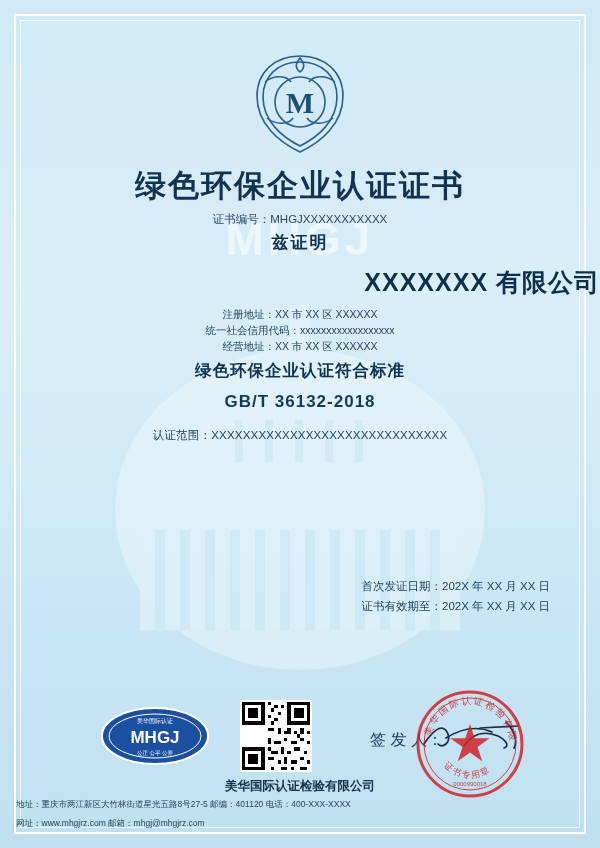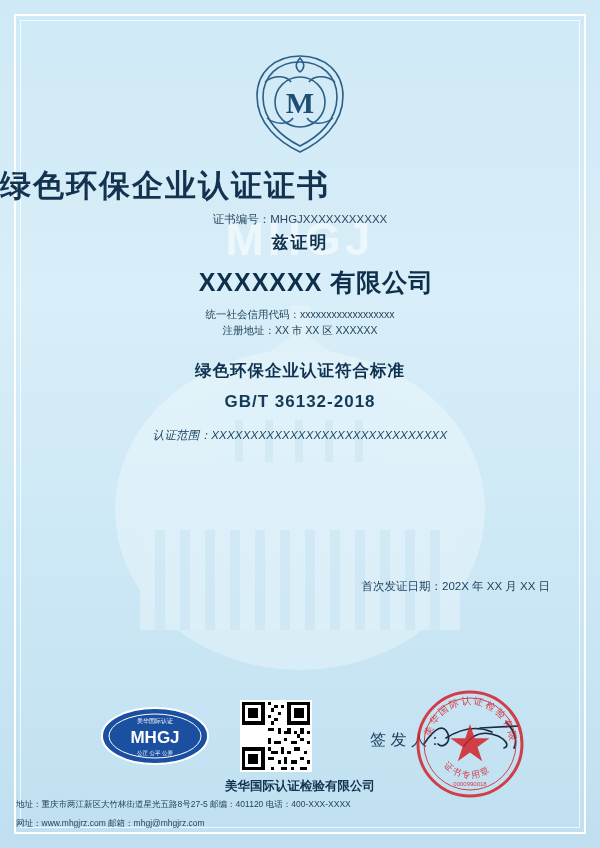--- a/index.html
+++ b/index.html
@@ -41,35 +41,36 @@
     pointer-events:none;
   }
   
   .emblem{
     position:absolute;left:50%;top:52px;transform:translateX(-50%);
     width:110px;height:104px;
   }
   
   .title{
     position:absolute;left:0;right:0;top:165px;
+    text-align:center;
     font-size:31px;font-weight:bold;color:#12324f;
     letter-spacing:2px;
   }
   .cert-no{
     position:absolute;left:0;right:0;top:212px;
     text-align:center;font-size:11.5px;color:#2a4a63;
   }
   .hereby{
     position:absolute;left:0;right:0;top:231px;
     text-align:center;font-size:17px;font-weight:bold;color:#12324f;
     letter-spacing:2px;
   }
   .company{
     position:absolute;left:0;right:0;top:266px;
-    text-align:center;font-size:25px;font-weight:bold;color:#0e2f4c;
+    text-align:right;font-size:25px;font-weight:bold;color:#0e2f4c;
     letter-spacing:1px;
     padding-left:33px;
   }
   .info-block{
     position:absolute;left:0;right:0;top:306px;
     text-align:center;
     font-size:10.5px;color:#24465f;line-height:16px;
   }
   .info-block .row{white-space:nowrap;}
   .standard-title{
@@ -79,21 +80,20 @@
   }
   .standard-code{
     position:absolute;left:0;right:0;top:392px;
     text-align:center;font-size:17px;font-weight:bold;color:#143a58;
     letter-spacing:1px;
   }
   .scope{
     position:absolute;left:0;right:0;top:428px;
     text-align:center;font-size:11.5px;color:#1d4260;
     letter-spacing:.2px;
-    font-style:italic;
   }
   .dates{
     position:absolute;right:50px;top:576px;
     text-align:left;font-size:11.5px;color:#1d4260;line-height:20px;
   }
   .notes{
     position:absolute;left:72px;right:60px;top:650px;
     font-size:9px;color:#2b4a62;line-height:16px;
   }
   .footer-logo{
@@ -184,30 +184,32 @@
     </g>
     <text x="55" y="61" text-anchor="middle" font-family="Liberation Serif, serif" font-size="30" font-weight="bold" fill="#1f4e74">M</text>
   </svg>
 
   <div class="title">绿色环保企业认证证书</div>
   <div class="cert-no">证书编号：MHGJXXXXXXXXXXX</div>
   <div class="hereby">兹证明</div>
   <div class="company">XXXXXXX 有限公司</div>
 
   <div class="info-block">
+    <div class="row">注册地址：XX 市 XX 区 XXXXXX</div>
     <div class="row">统一社会信用代码：xxxxxxxxxxxxxxxxxx</div>
-    <div class="row">注册地址：XX 市 XX 区 XXXXXX</div>
+    <div class="row">经营地址：XX 市 XX 区 XXXXXX</div>
   </div>
 
   <div class="standard-title">绿色环保企业认证符合标准</div>
   <div class="standard-code">GB/T 36132-2018</div>
   <div class="scope">认证范围：XXXXXXXXXXXXXXXXXXXXXXXXXXXXXX</div>
 
   <div class="dates">
     <div>首次发证日期：202X 年 XX 月 XX 日</div>
+    <div>证书有效期至：202X 年 XX 月 XX 日</div>
   </div>
 
 
   <svg class="footer-logo" viewBox="0 0 110 60">
     <ellipse cx="55" cy="30" rx="53" ry="28" fill="#1b4fa0" stroke="#ffffff" stroke-width="2"></ellipse>
     <ellipse cx="55" cy="30" rx="46" ry="22" fill="none" stroke="#ffffff" stroke-width="1"></ellipse>
     <text x="55" y="17" text-anchor="middle" font-family="Liberation Sans, sans-serif" font-size="6" fill="#ffffff">美华国际认证</text>
     <text x="55" y="37" text-anchor="middle" font-family="Liberation Sans, sans-serif" font-size="17" font-weight="bold" fill="#ffffff">MHGJ</text>
     <text x="55" y="49" text-anchor="middle" font-family="Liberation Sans, sans-serif" font-size="5.5" fill="#ffffff">公正  公平  公开</text>
   </svg>

